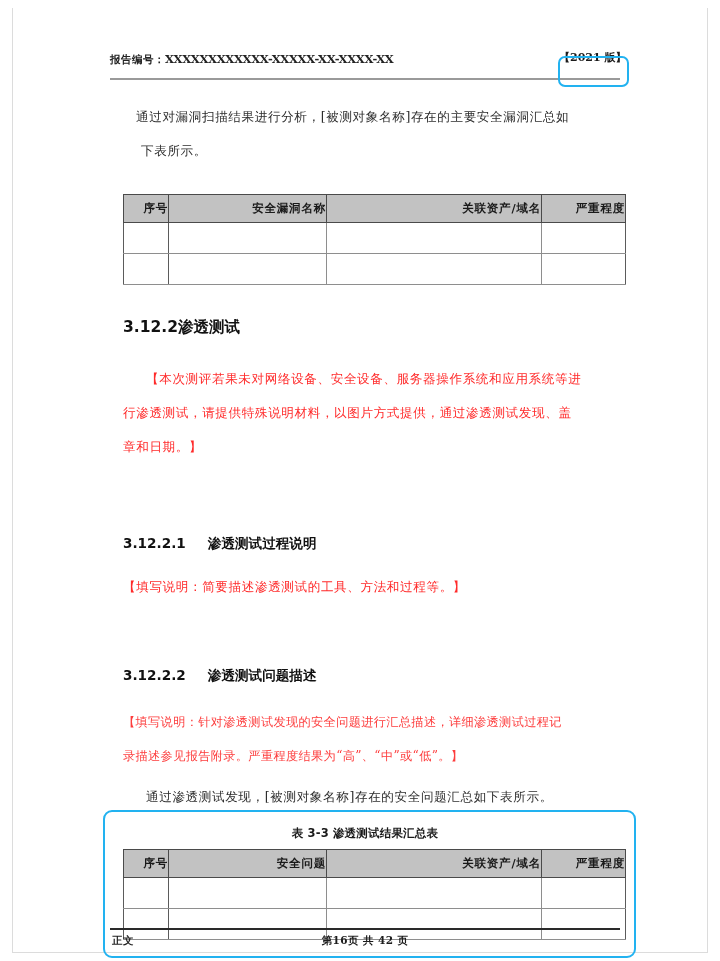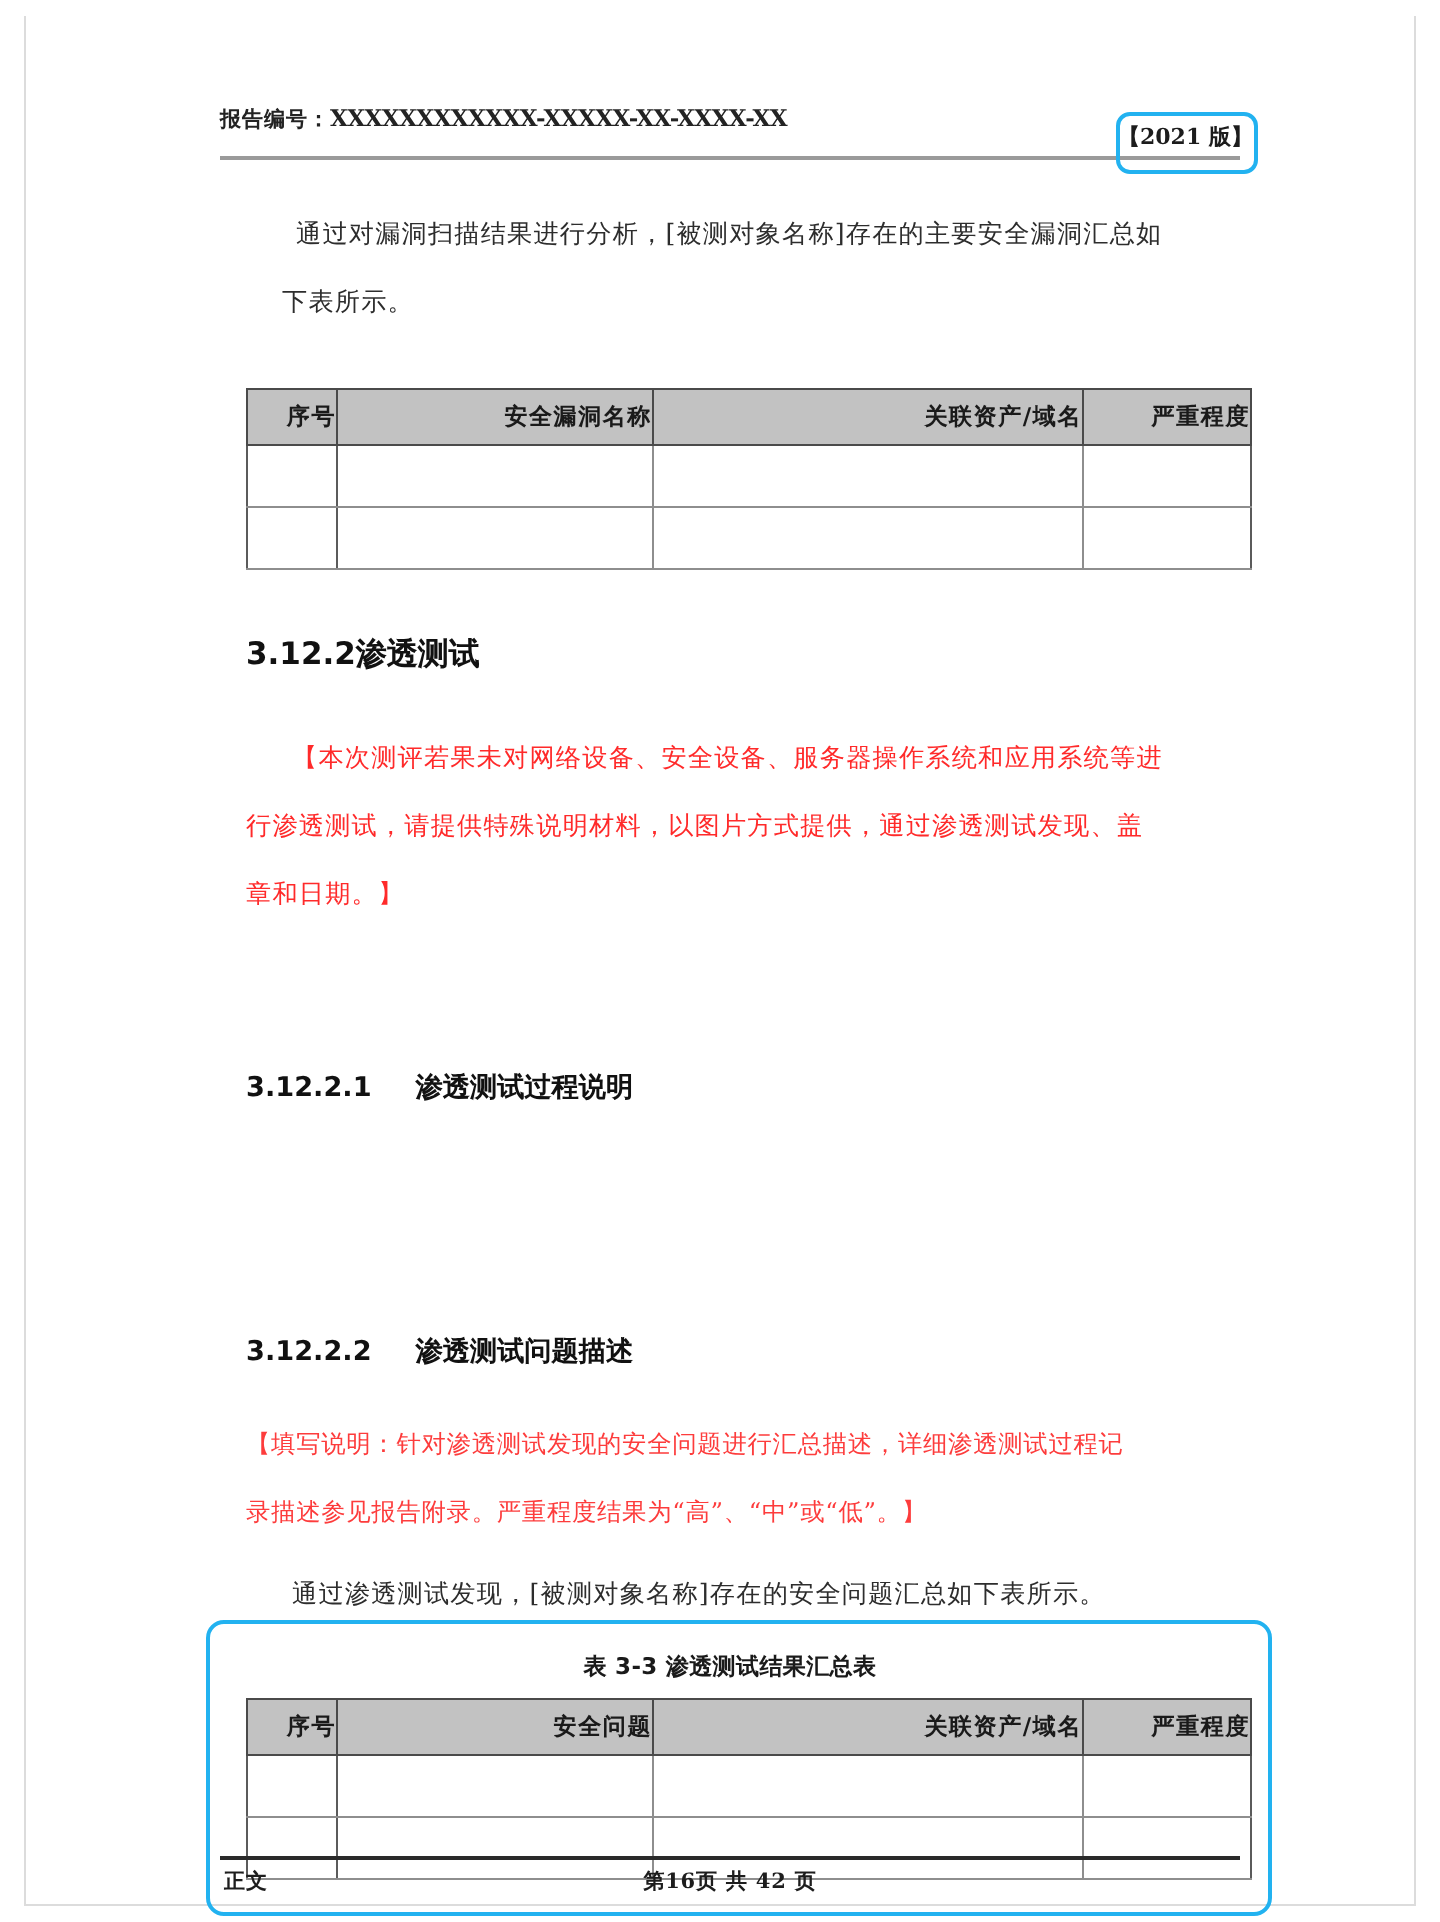--- a/index.html
+++ b/index.html
@@ -64,21 +64,20 @@
 
   .version-badge {
     position: absolute;
     left: 449px;
     top: 0px;
     font-family: "DejaVu Serif", "Liberation Serif", serif;
     font-size: 11px;
     font-weight: bold;
     color: #1c1c1c;
     white-space: nowrap;
-    margin-top: 11px;
   }
 
   
   .hl-box {
     position: absolute;
     border: 2.5px solid #22b2f0;
     border-radius: 7px;
     box-sizing: border-box;
     pointer-events: none;
     background: transparent;
@@ -227,21 +226,21 @@
 
   <div class="doc-header">
     <div class="report-no">
       <span class="lbl">报告编号：</span><span class="val">XXXXXXXXXXXX-XXXXX-XX-XXXX-XX</span>
     </div>
     <div class="version-badge">【2021 版】</div>
     <div class="rule"></div>
   </div>
   <div class="hl-box hl-version"></div>
 
-  <div class="para" style="left:135px; top:92px;">通过对漏洞扫描结果进行分析，[被测对象名称]存在的主要安全漏洞汇总如</div>
+  <div class="para" style="left:123px; top:92px;">通过对漏洞扫描结果进行分析，[被测对象名称]存在的主要安全漏洞汇总如</div>
   <div class="para" style="left:128px; top:126px;">下表所示。</div>
 
 
   <table class="doc-tbl" style="left:110px; top:186px; width:502px;">
     <colgroup>
       <col style="width:45px">
       <col style="width:158px">
       <col style="width:215px">
       <col style="width:84px">
     </colgroup>
@@ -271,20 +270,21 @@
     <span>3.12.2</span><span>渗透测试</span>
   </div>
 
   <div class="para red" style="left:133px; top:354px;">【本次测评若果未对网络设备、安全设备、服务器操作系统和应用系统等进</div>
   <div class="para red" style="left:110px; top:388px;">行渗透测试，请提供特殊说明材料，以图片方式提供，通过渗透测试发现、盖</div>
   <div class="para red" style="left:110px; top:422px;">章和日期。】</div>
 
   <div class="h4" style="left:110px; top:527px;">
     <span class="num">3.12.2.1</span><span>渗透测试过程说明</span>
   </div>
+  <div class="para red" style="left:110px; top:562px;">【填写说明：简要描述渗透测试的工具、方法和过程等。】</div>
 
   <div class="h4" style="left:110px; top:659px;">
     <span class="num">3.12.2.2</span><span>渗透测试问题描述</span>
   </div>
   <div class="para red2" style="left:110px; top:697px; font-size:12.2px; letter-spacing:0.35px;">【填写说明：针对渗透测试发现的安全问题进行汇总描述，详细渗透测试过程记</div>
   <div class="para red2" style="left:110px; top:731px; font-size:12.2px; letter-spacing:0.35px;">录描述参见报告附录。严重程度结果为“高”、“中”或“低”。】</div>
   <div class="para" style="left:133px; top:772px;">通过渗透测试发现，[被测对象名称]存在的安全问题汇总如下表所示。</div>
 
   <div class="hl-box hl-table33"></div>
 

